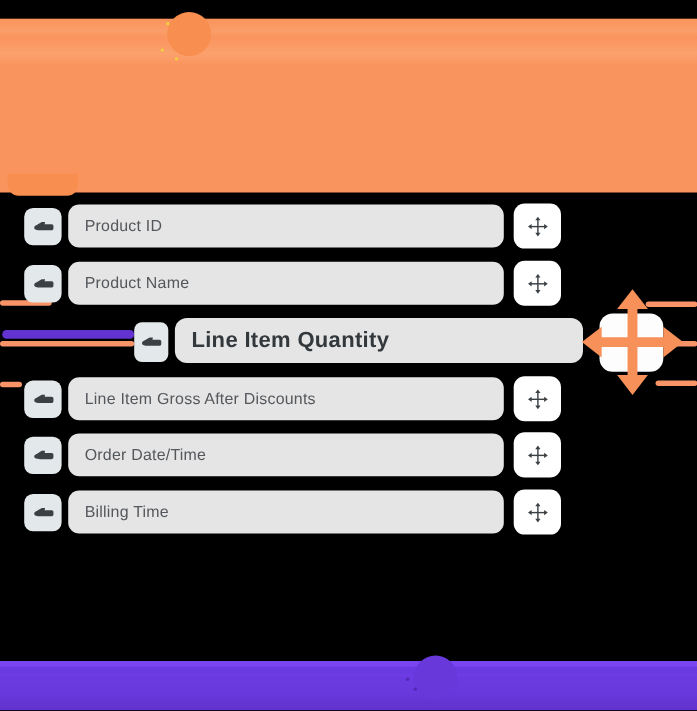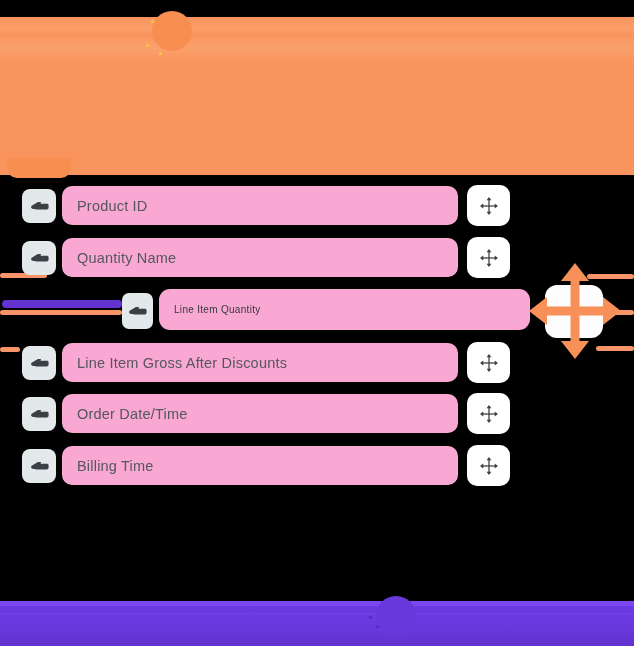--- a/index.html
+++ b/index.html
@@ -36,33 +36,33 @@
   }
   
   #rows{position:absolute;left:0;top:0;width:634px;height:646px;z-index:3;}
   .row{position:absolute;left:0;width:634px;height:42px;}
   .tile{
     position:absolute;left:22px;top:3px;width:34px;height:34px;border-radius:8px;
     background:var(--tile-gray);display:flex;align-items:center;justify-content:center;
   }
   .hand{width:21px;height:12px;fill:var(--icon-dark);}
   .field{
-    position:absolute;left:62px;top:0;width:396px;height:39px;background:#f9a8d4;border-radius:10px;
+    position:absolute;left:62px;top:0;width:396px;height:39px;background:#e5e5e5;border-radius:10px;
     display:flex;align-items:center;padding-left:15px;box-sizing:border-box;
   }
   .field-label{font-size:14.5px;color:var(--field-text);letter-spacing:.2px;white-space:nowrap;}
   .move-btn{
     position:absolute;left:467px;top:-1px;width:43px;height:41px;border-radius:10px;background:#fff;
     display:flex;align-items:center;justify-content:center;
   }
   .move-btn svg{width:22px;height:22px;fill:var(--icon-dark);}
   
   .row.dragging .tile{left:122px;top:4px;width:31px;height:36px;border-radius:7px;}
   .row.dragging .field{left:159px;width:371px;height:41px;border-radius:11px;}
-  .row.dragging .field-label{font-weight:400;color:var(--field-text-active);font-size:10px;letter-spacing:.3px;}
+  .row.dragging .field-label{font-weight:700;color:var(--field-text-active);font-size:20px;letter-spacing:.3px;}
   
   .ghost-move-btn{
     position:absolute;left:545px;top:285px;width:58px;height:53px;border-radius:12px;background:#fdfdfd;z-index:4;
   }
   .drag-cursor{position:absolute;left:527px;top:261px;width:96px;height:100px;z-index:5;fill:var(--accent-orange);}
   
   .footer{
     position:absolute;left:0;top:601px;width:634px;height:45px;
     background:linear-gradient(180deg,#6b3be3 0%,#6a39de 60%,#6132cb 100%);
   }
@@ -118,21 +118,21 @@
     </div>
   </div>
 
   <div class="row" style="top: 238px;">
     <div class="tile">
       <svg class="hand" viewBox="0 0 24 14">
         <path d="M2.2 8.2 C2.2 6.8 3.4 6.2 4.8 5.4 L10.2 2.2 L13.8 2.2 L13.2 4.4 L20.6 4.4 C22 4.4 22.6 5.2 22.6 6.4 L22.6 8.8 C22.6 10.2 21.8 11 20.4 11 L8.4 11 C5.4 11 2.2 10.4 2.2 8.2 Z"></path>
       </svg>
     </div>
     <div class="field">
-      <span class="field-label">Quantity Name</span>
+      <span class="field-label">Product Name</span>
     </div>
     <div class="move-btn">
       <svg viewBox="0 0 24 24">
         <rect x="11.3" y="5" width="1.4" height="14"></rect>
         <rect x="5" y="11.3" width="14" height="1.4"></rect>
         <polygon points="12,2.2 9.4,5.8 14.6,5.8"></polygon>
         <polygon points="12,21.8 9.4,18.2 14.6,18.2"></polygon>
         <polygon points="2.2,12 5.8,9.4 5.8,14.6"></polygon>
         <polygon points="21.8,12 18.2,9.4 18.2,14.6"></polygon>
       </svg>

